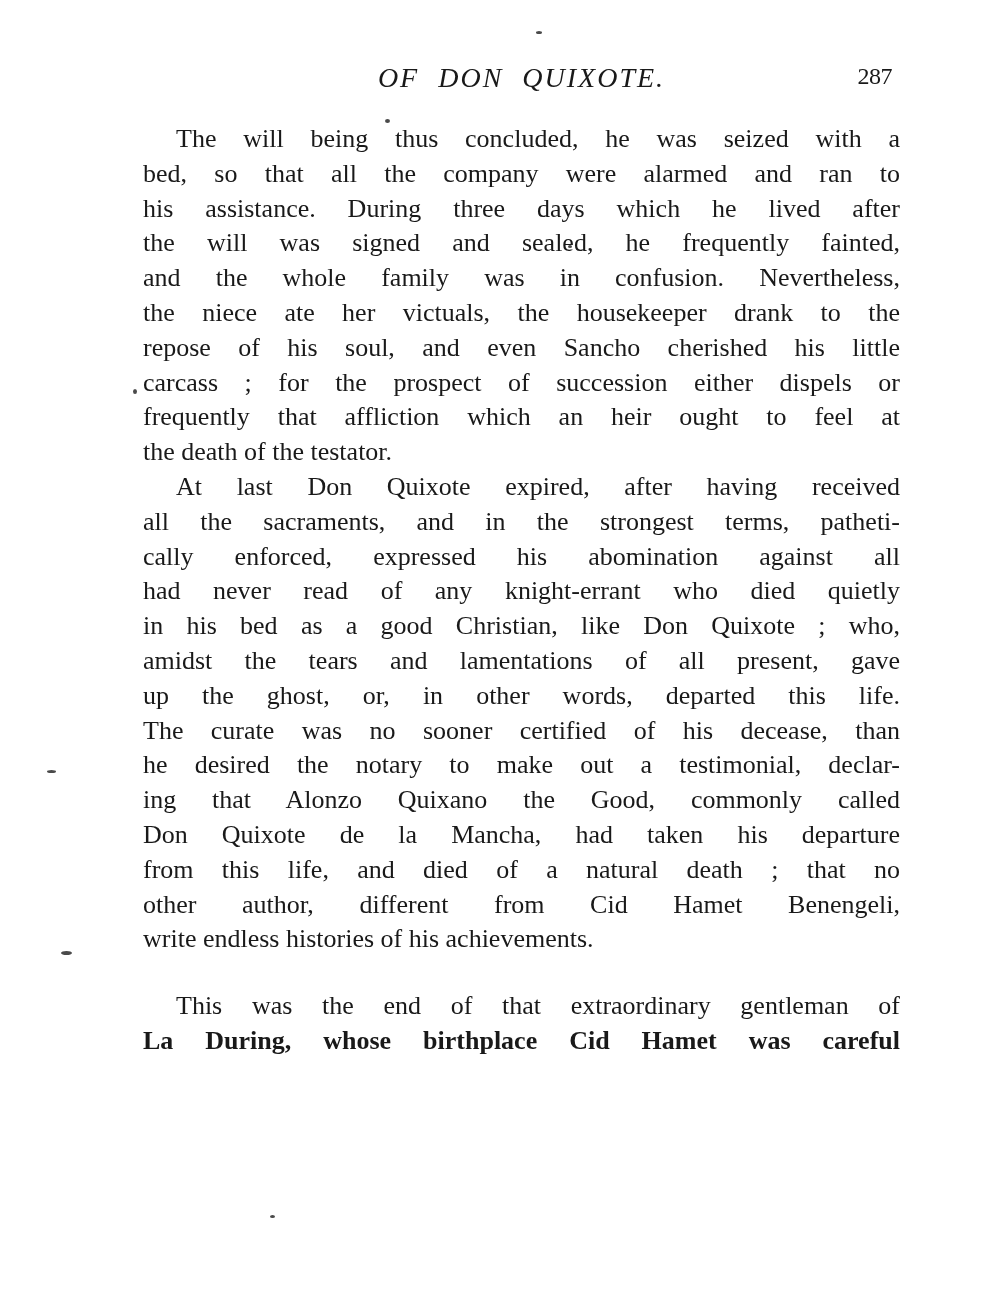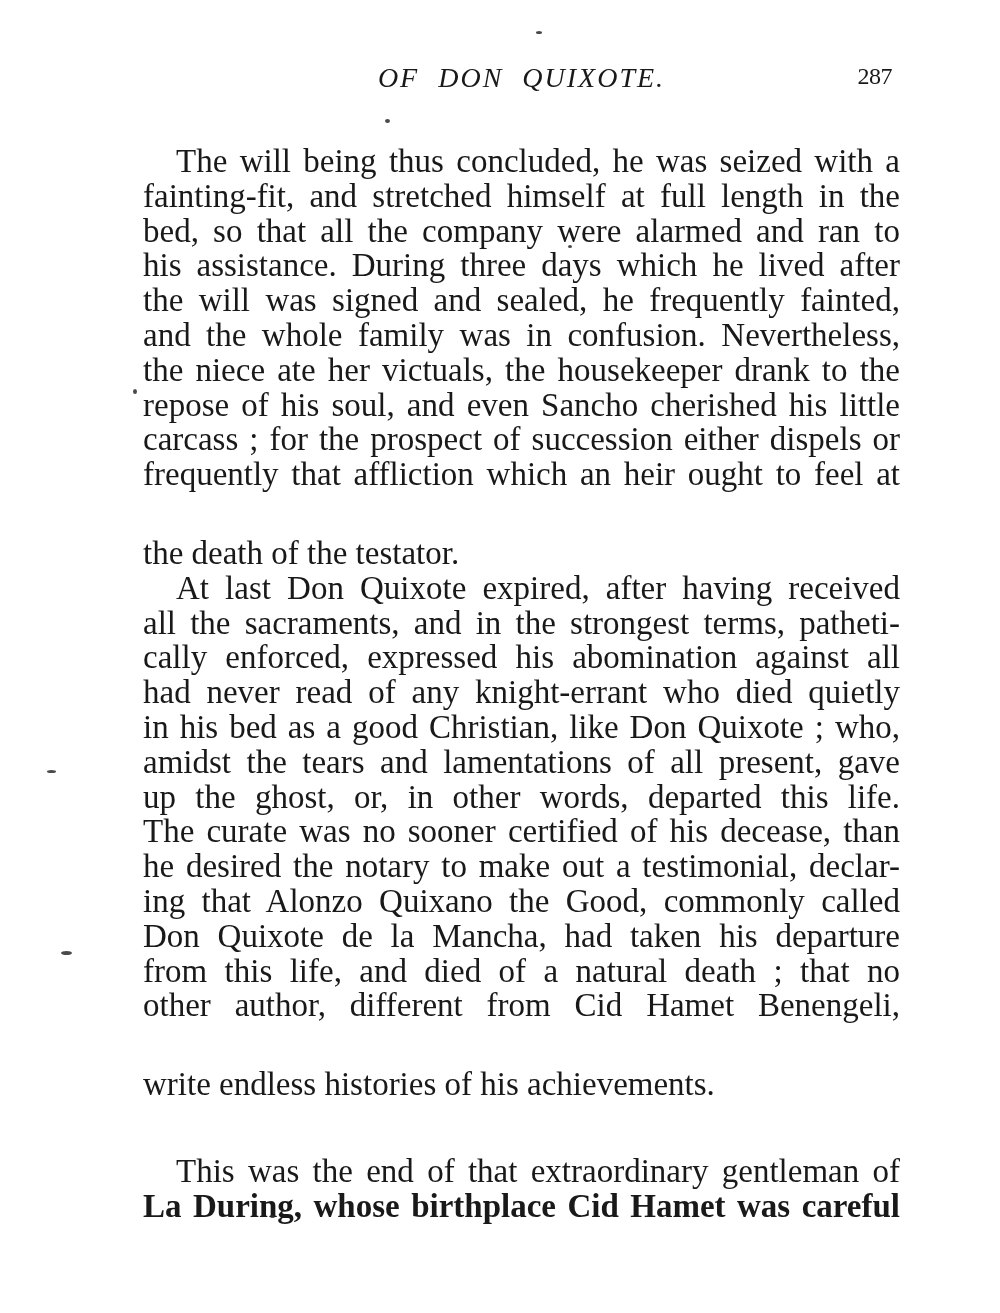--- a/index.html
+++ b/index.html
@@ -24,54 +24,53 @@
   }
   .page-number{
     position:absolute;
     top:63px;right:108px;
     font-size:24px;
     letter-spacing:-0.5px;
   }
   
   .text-block{
     position:absolute;
-    left:143px;top:144px;width:757px;
-    font-size:33px;
+    left:143px;top:122px;width:757px;
+    font-size:26px;
     line-height:34.8px;
   }
   .para{margin:0;}
-  .para.gap{margin-top:52px;}
+  .para.gap{margin-top:32px;}
   .line{
     text-align:justify;
     text-align-last:justify;
     white-space:normal;
     height:34.8px;
     overflow:visible;
   }
   .line.indent{text-indent:33px;}
-  .line.no-just{text-align-last:left;margin-top:44px;}
+  .line.no-just{text-align-last:left;}
   .line.heavy{font-weight:bold;}
   
   .mark{
     position:absolute;
     background:#2a2a2a;
     border-radius:50%;
     opacity:.85;
   }
 </style>
 </head>
 <body>
 
 <div class="page" style="color: rgb(25, 25, 25); background: rgb(255, 255, 255);">
   <div class="running-title">OF DON QUIXOTE.</div>
   <div class="page-number">287</div>
   <div class="text-block">
       <div class="para">
         <div class="line indent">The will being thus concluded, he was seized with a</div>
-        <div class="line">fainting-fit, and stretched himself at full length in the</div>
         <div class="line">bed, so that all the company were alarmed and ran to</div>
         <div class="line">his assistance. During three days which he lived after</div>
         <div class="line">the will was signed and sealed, he frequently fainted,</div>
         <div class="line">and the whole family was in confusion. Nevertheless,</div>
         <div class="line">the niece ate her victuals, the housekeeper drank to the</div>
         <div class="line">repose of his soul, and even Sancho cherished his little</div>
         <div class="line">carcass ; for the prospect of succession either dispels or</div>
         <div class="line">frequently that affliction which an heir ought to feel at</div>
         <div class="line no-just">the death of the testator.</div>
       </div>

